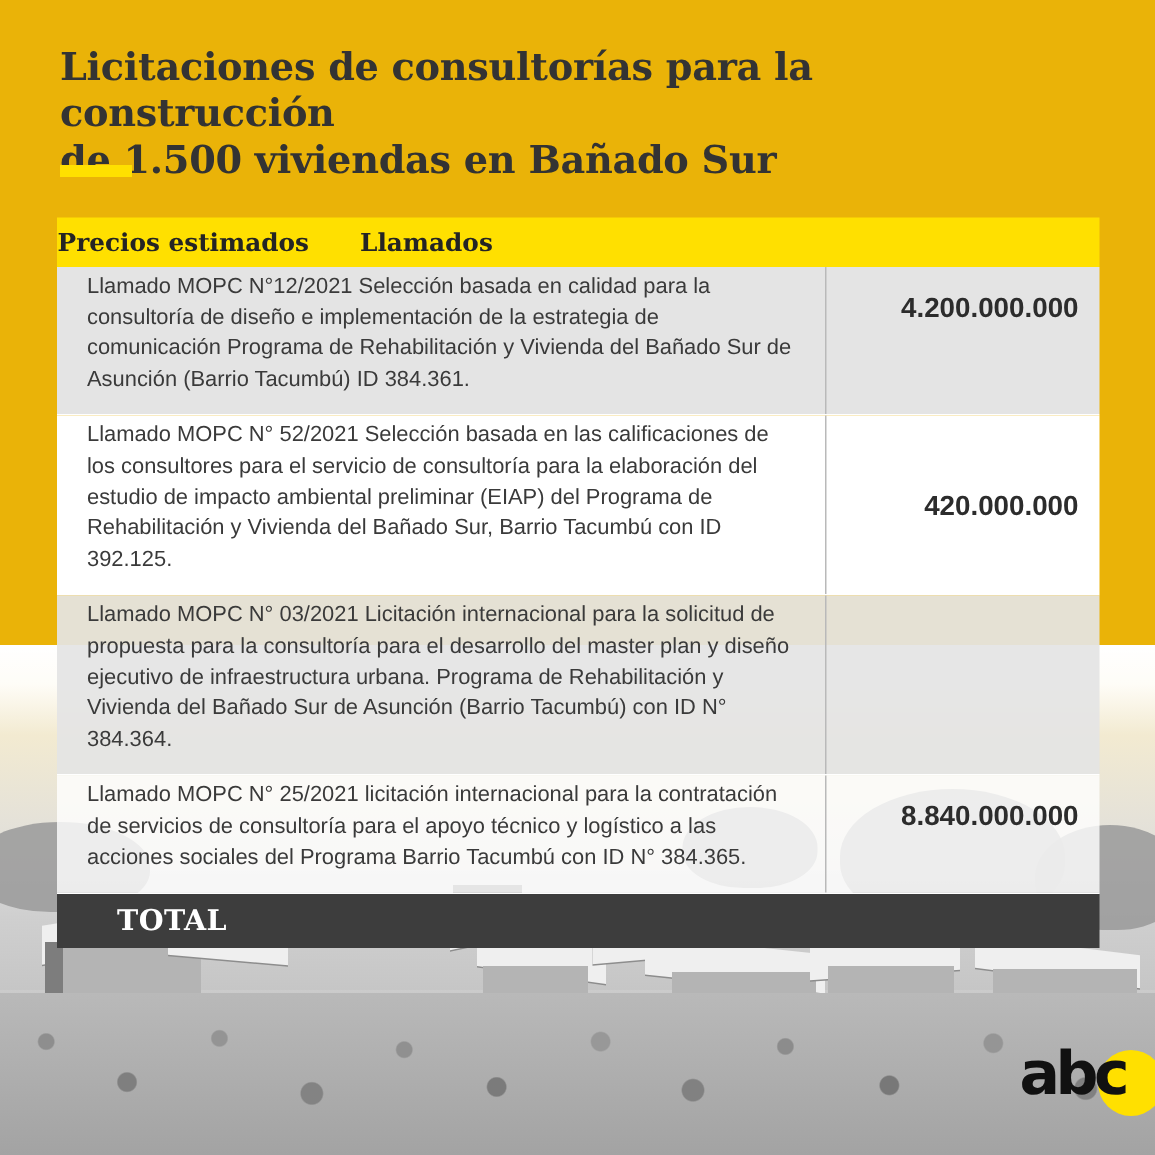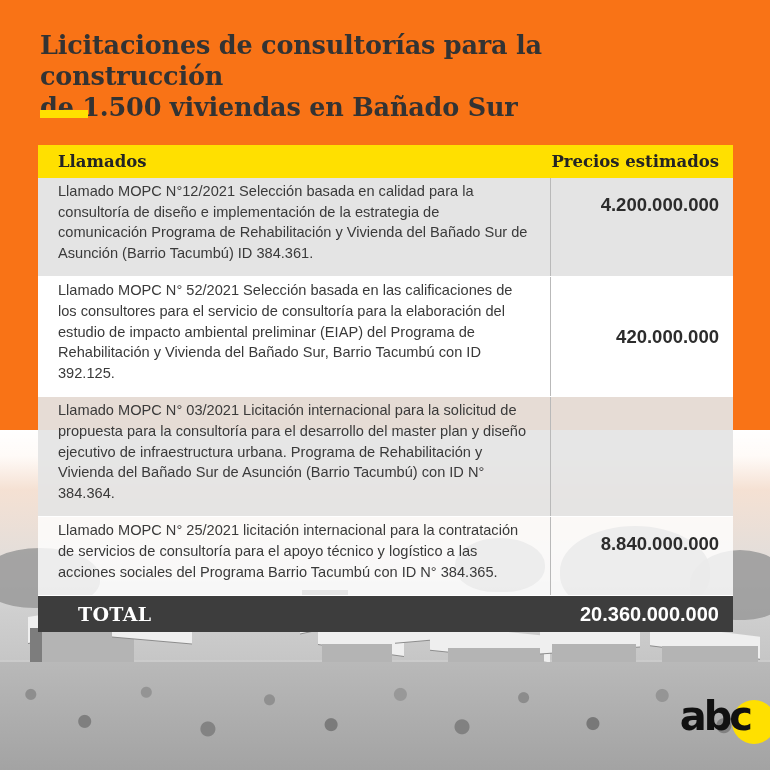--- a/index.html
+++ b/index.html
@@ -2,21 +2,21 @@
 <html><head>
 <meta charset="utf-8">
 <style>
   html,body{margin:0;padding:0;}
   body{
     width:770px;height:770px;overflow:hidden;
     background:#ffffff;
     font-family:"Liberation Sans",sans-serif;
     position:relative;
   }
-  #page{position:absolute;inset:0;width:770px;height:770px;overflow:hidden;background:#f97316;text-decoration:underline;}
+  #page{position:absolute;inset:0;width:770px;height:770px;overflow:hidden;background:#eab308;text-decoration:underline;}
 
   
   .photo{
     position:absolute;left:0;top:430px;width:770px;height:340px;
     overflow:hidden;
     background:
       linear-gradient(to bottom,
         rgba(255,255,255,1) 0px,
         rgba(255,255,255,0.97) 26px,
         rgba(244,244,244,0.85) 60px,
@@ -165,22 +165,22 @@
     <div class="ph rubble"></div>
   </div>
 
   <div class="title">Licitaciones de consultorías para la construcción
 de 1.500 viviendas en Bañado Sur</div>
   <div class="accent"></div>
 
   <div class="table">
 
     <div class="thead">
+      <div class="th th-right">Precios estimados</div>
       <div class="th th-left">Llamados</div>
-      <div class="th th-right">Precios estimados</div>
     </div>
 
     <div class="row shade">
       <div class="cell-desc">Llamado MOPC N°12/2021 Selección basada en calidad para la consultoría de diseño e implementación de la estrategia de comunicación Programa de Rehabilitación y Vivienda del Bañado Sur de Asunción (Barrio Tacumbú) ID 384.361.</div>
       <div class="cell-price top">4.200.000.000</div>
     </div>
     <div class="row-sep"></div>
 
     <div class="row plain">
       <div class="cell-desc">Llamado MOPC N° 52/2021 Selección basada en las calificaciones de los consultores para el servicio de consultoría para la elaboración del estudio de impacto ambiental preliminar (EIAP) del Programa de Rehabilitación y Vivienda del Bañado Sur, Barrio Tacumbú con ID 392.125.</div>
@@ -194,21 +194,20 @@
     <div class="row-sep"></div>
 
     <div class="row plain-t">
       <div class="cell-desc">Llamado MOPC N° 25/2021 licitación internacional para la contratación de servicios de consultoría para el apoyo técnico y logístico a las acciones sociales del Programa Barrio Tacumbú con ID N° 384.365.</div>
       <div class="cell-price top">8.840.000.000</div>
     </div>
     <div class="row-sep"></div>
 
     <div class="total">
       <div class="total-label">TOTAL</div>
-      <div class="total-value">20.360.000.000</div>
     </div>
 
   </div>
 
   <div class="logo">
     <div class="logo-dot"></div>
     <div class="logo-text">abc</div>
   </div>
 
 </div>

